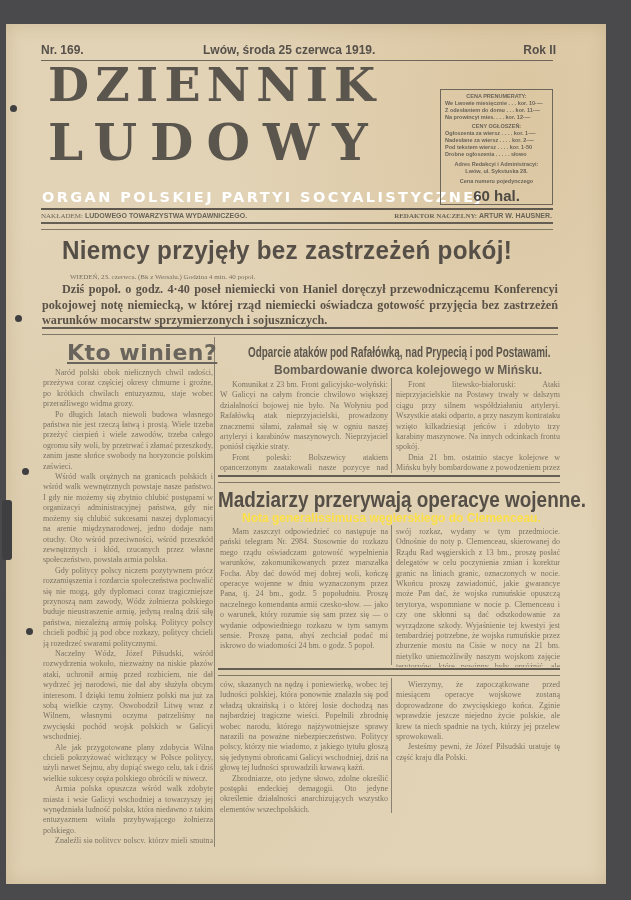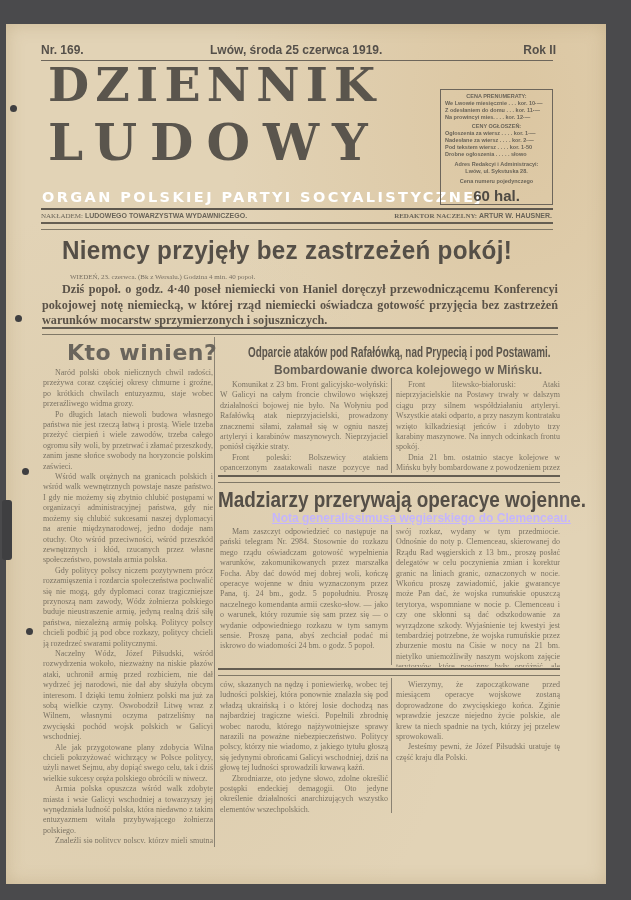--- a/index.html
+++ b/index.html
@@ -18,41 +18,41 @@
   .pricebox div{line-height:7px;}
   .price-big{font:bold 15px "Liberation Sans",sans-serif!important;color:#4e4a43;line-height:18px!important;margin-top:2px;}
   .publisher{top:212px;left:41px;width:515px;font:bold 7px "Liberation Sans",sans-serif;color:#6a6458;}
   .headline{top:236px;left:62px;font:bold 25px "Liberation Sans",sans-serif;color:#554f47;letter-spacing:0.3px;transform:scaleX(0.97);transform-origin:left;}
   .dateline{top:273px;left:70px;font:7px "Liberation Serif",serif;color:#776f62;}
   .lead{top:282px;left:42px;width:516px;font:bold 12.2px "Liberation Serif",serif;color:#5a5248;line-height:15.5px;text-indent:20px;text-align:justify;}
   .dbl{position:absolute;height:5px;border-top:2px solid #655e52;border-bottom:1.5px solid #807867;}
   .vline{position:absolute;width:1px;background:#8a8272;}
   .col{font:8px "Liberation Serif",serif;color:#7a7263;line-height:10.4px;text-align:justify;}
   .col p{margin:0;text-indent:12px;}
-  .h-kto{top:340px;left:67px;font:bold 22px "DejaVu Sans",sans-serif;color:#6a655c;letter-spacing:0.5px;}
+  .h-kto{top:340px;left:67px;font:bold 22px "DejaVu Sans",sans-serif;color:#6a655c;letter-spacing:0.5px;text-decoration:underline;}
   .h-odp{top:343px;left:248px;font:bold 15px "Liberation Sans",sans-serif;color:#5c564d;transform:scaleX(0.66);transform-origin:left;white-space:nowrap;}
   .h-bomb{top:363px;left:274px;font:bold 12px "Liberation Sans",sans-serif;color:#635d54;}
   .h-mad{top:487px;left:218px;font:bold 22px "Liberation Sans",sans-serif;color:#554f47;transform:scaleX(0.86);transform-origin:left;white-space:nowrap;}
-  .h-nota{top:511px;left:272px;font:bold 12px "Liberation Sans",sans-serif;color:#c4b5fd;text-decoration:underline;}
+  .h-nota{top:511px;left:242px;font:bold 12px "Liberation Sans",sans-serif;color:#fde047;}
   .hole{position:absolute;border-radius:50%;background:#3f3f41;}
 </style>
 </head>
 <body>
 
 <div class="page"></div>
 
 <div class="hole" style="left:10px;top:105px;width:7px;height:7px;"></div>
 <div class="hole" style="left:15px;top:315px;width:7px;height:7px;"></div>
 <div class="hole" style="left:22px;top:468px;width:7px;height:7px;"></div>
 <div class="hole" style="left:26px;top:628px;width:7px;height:7px;"></div>
 <div class="hole" style="left:2px;top:500px;width:10px;height:60px;border-radius:3px;"></div>
 
 <div class="abs masthead-meta">
   <span style="left:0;">Nr. 169.</span>
-  <span style="left:169px;">Lwów, środa 25 czerwca 1919.</span>
+  <span style="left:162px;">Lwów, środa 25 czerwca 1919.</span>
   <span style="right:0;">Rok II</span>
 </div>
 <div class="rule" style="left:41px;top:60px;width:512px;"></div>
 
 <div class="abs title" style="left:48px;top:62px;font-size:46px;transform:scaleX(1.03);transform-origin:left;letter-spacing:6px;">DZIENNIK</div>
 <div class="abs title" style="left:48px;top:118px;font-size:50px;letter-spacing:13px;">LUDOWY</div>
 <div class="abs subtitle" style="left:42px;top:189px;">ORGAN POLSKIEJ PARTYI SOCYALISTYCZNEJ</div>
 
 <div class="abs pricebox">
   <div style="margin-top:3px;">CENA PRENUMERATY:</div>

